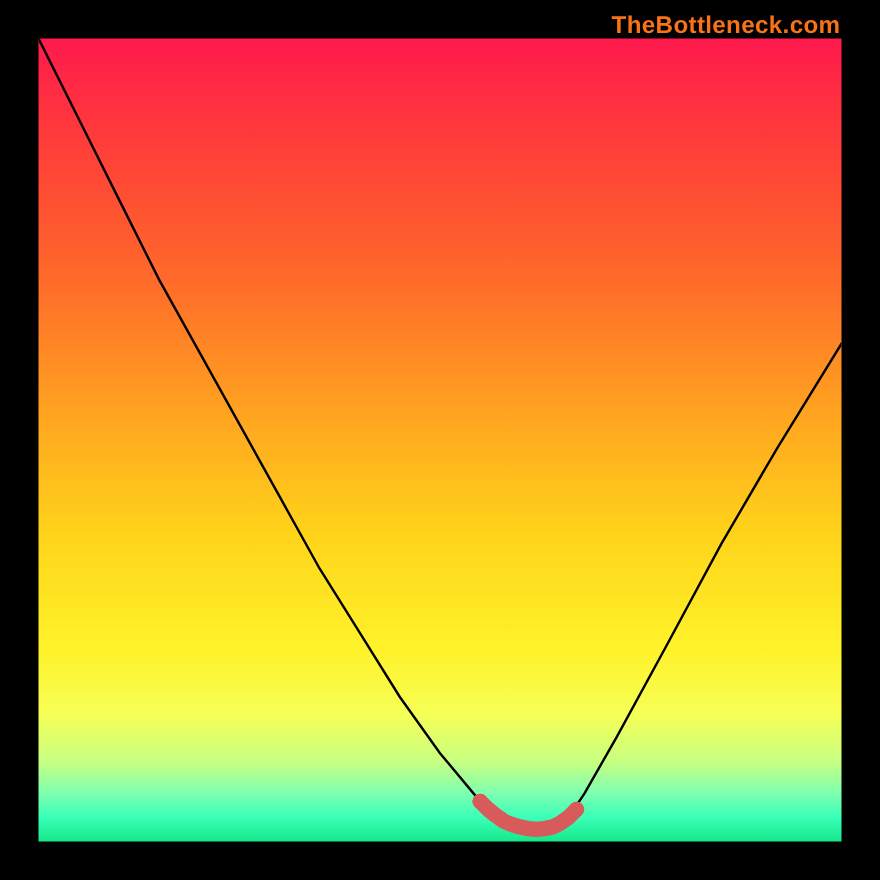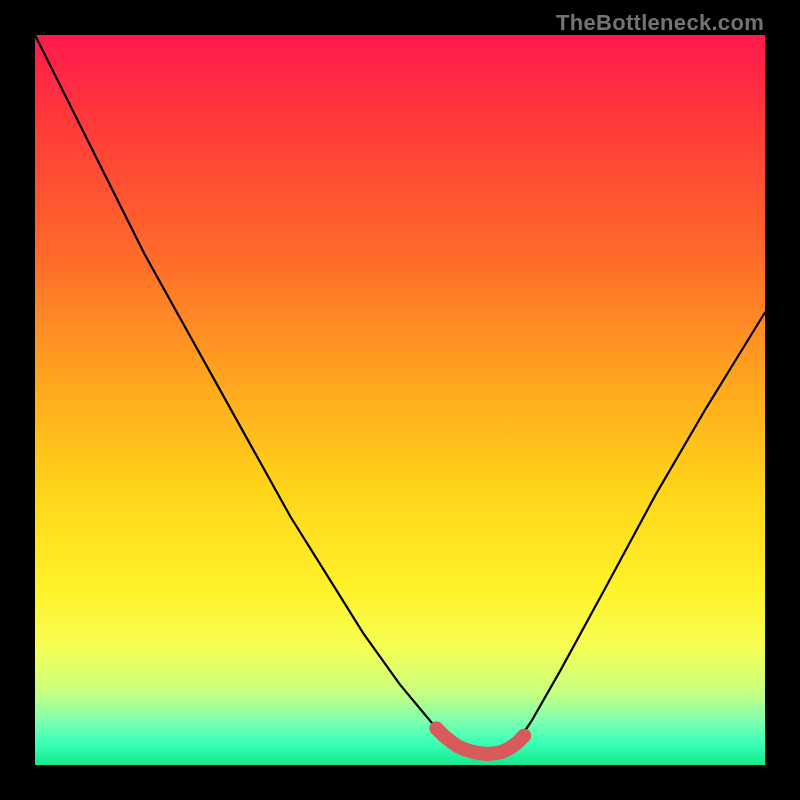--- a/index.html
+++ b/index.html
@@ -39,21 +39,21 @@
       #15e88a 100%
     );
   }
   .attribution {
     position: absolute;
     right: 36px;
     top: 10px;
     font-family: Arial, Helvetica, sans-serif;
     font-size: 22px;
     font-weight: bold;
-    color: #737373;
+    color: #f97316;
     letter-spacing: 0.3px;
     white-space: nowrap;
   }
   svg.curve {
     position: absolute;
     left: 0;
     top: 0;
     width: 100%;
     height: 100%;
   }

